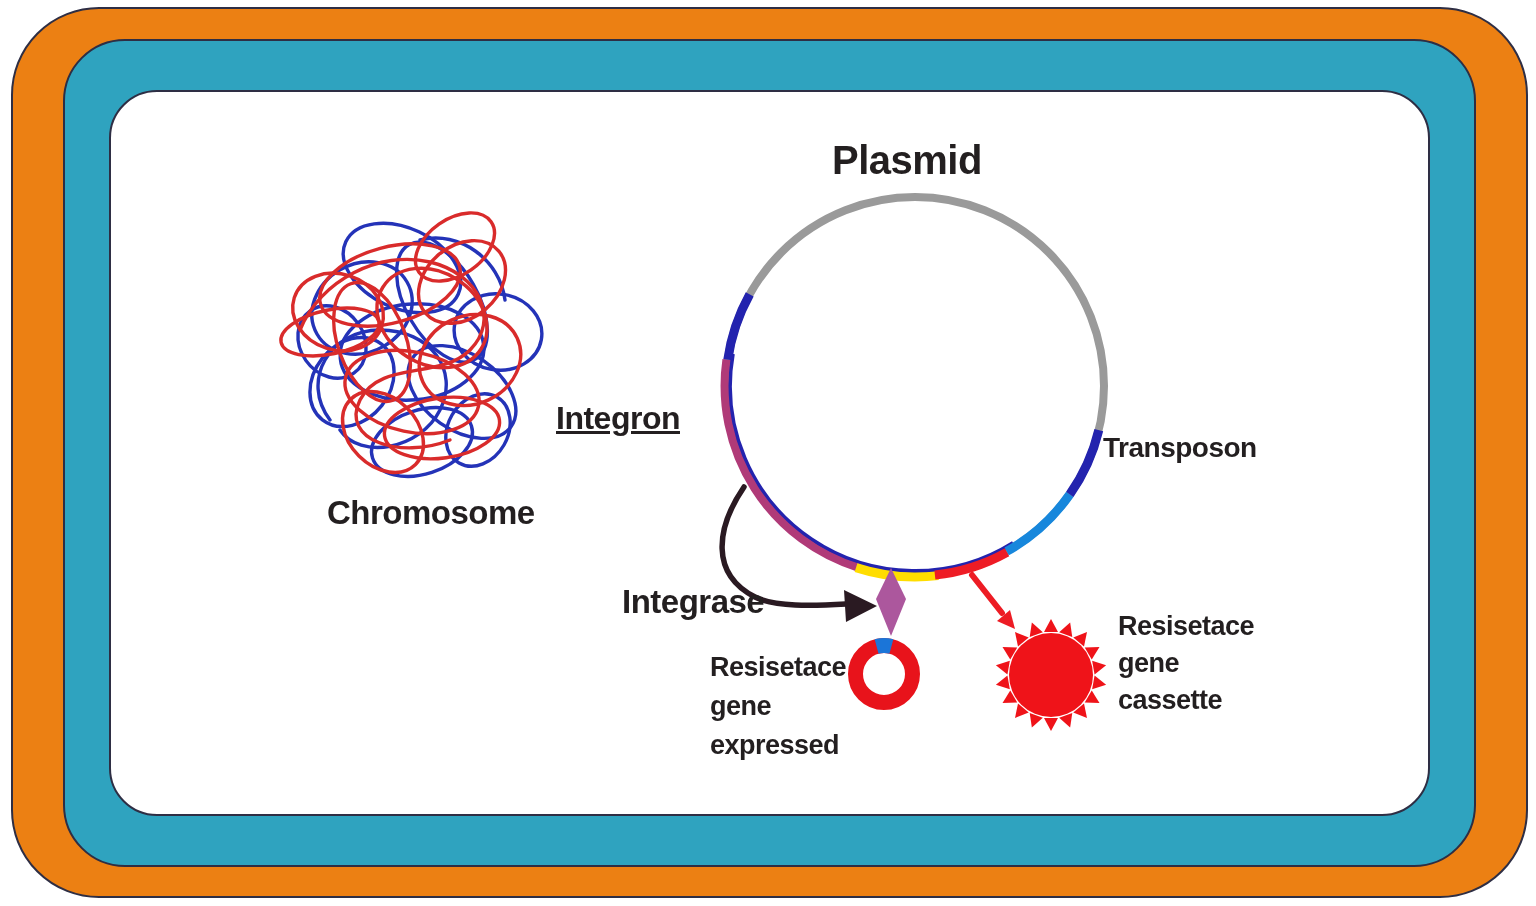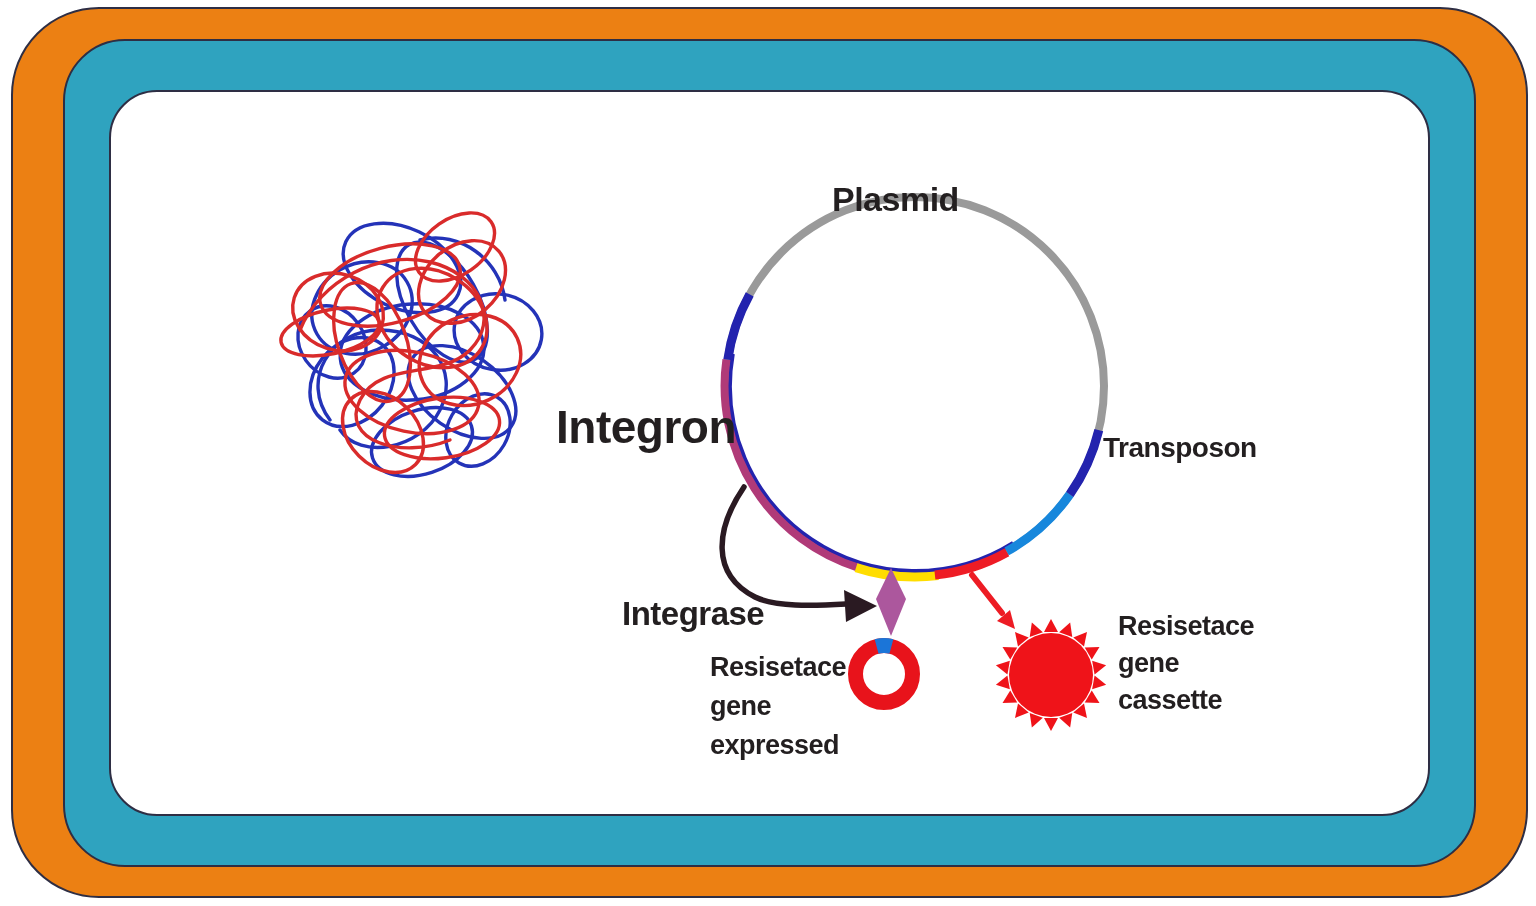--- a/index.html
+++ b/index.html
@@ -8,25 +8,25 @@
   
   .frame-orange{position:absolute;top:7px;left:11px;right:8px;bottom:8px;
       background:#EC8013;border:2px solid #2E2E44;border-radius:88px;}
   .frame-teal{position:absolute;top:39px;left:63px;right:60px;bottom:39px;
       background:#2FA3BF;border:2px solid #2E2E44;border-radius:62px;}
   .frame-white{position:absolute;top:90px;left:109px;right:106px;bottom:90px;
       background:#FFFFFF;border:2px solid #2E2E44;border-radius:48px;}
   .diagram-svg{position:absolute;top:0;left:0;width:1536px;height:906px;}
   .label{position:absolute;color:#231F20;font-weight:700;letter-spacing:-0.5px;
          white-space:nowrap;}
-  .label-plasmid{left:832px;top:138px;font-size:34px;margin-top:42px;}
-  .label-integron{left:556px;top:400px;font-size:46px;}
+  .label-plasmid{left:832px;top:138px;font-size:40px;}
+  .label-integron{left:556px;top:400px;font-size:32px;text-decoration:underline;}
   .label-chromosome{left:327px;top:494px;font-size:33px;}
   .label-transposon{left:1103px;top:432px;font-size:28px;}
-  .label-integrase{left:622px;top:583px;font-size:33px;margin-top:12px;}
+  .label-integrase{left:622px;top:583px;font-size:33px;}
   .label-cassette{left:710px;top:648px;font-size:27px;line-height:39px;}
   .label-expressed{left:1118px;top:608px;font-size:27px;line-height:37px;}
 </style>
 </head>
 <body>
 
 <div class="stage">
 
   <div class="frame-orange"></div>
   <div class="frame-teal"></div>
@@ -119,20 +119,21 @@
         <polygon points="0,-56 -7,-43 7,-43" transform="rotate(280)"></polygon>
         <polygon points="0,-56 -7,-43 7,-43" transform="rotate(300)"></polygon>
         <polygon points="0,-56 -7,-43 7,-43" transform="rotate(320)"></polygon>
         <polygon points="0,-56 -7,-43 7,-43" transform="rotate(340)"></polygon>
       </g>
     </g>
   </svg>
 
   <div class="label label-plasmid">Plasmid</div>
   <div class="label label-integron">Integron</div>
+  <div class="label label-chromosome">Chromosome</div>
   <div class="label label-transposon">Transposon</div>
   <div class="label label-integrase">Integrase</div>
   <div class="label label-cassette">
     <div>Resisetace</div>
     <div>gene</div>
     <div>expressed</div>
   </div>
   <div class="label label-expressed">
     <div>Resisetace</div>
     <div>gene</div>

